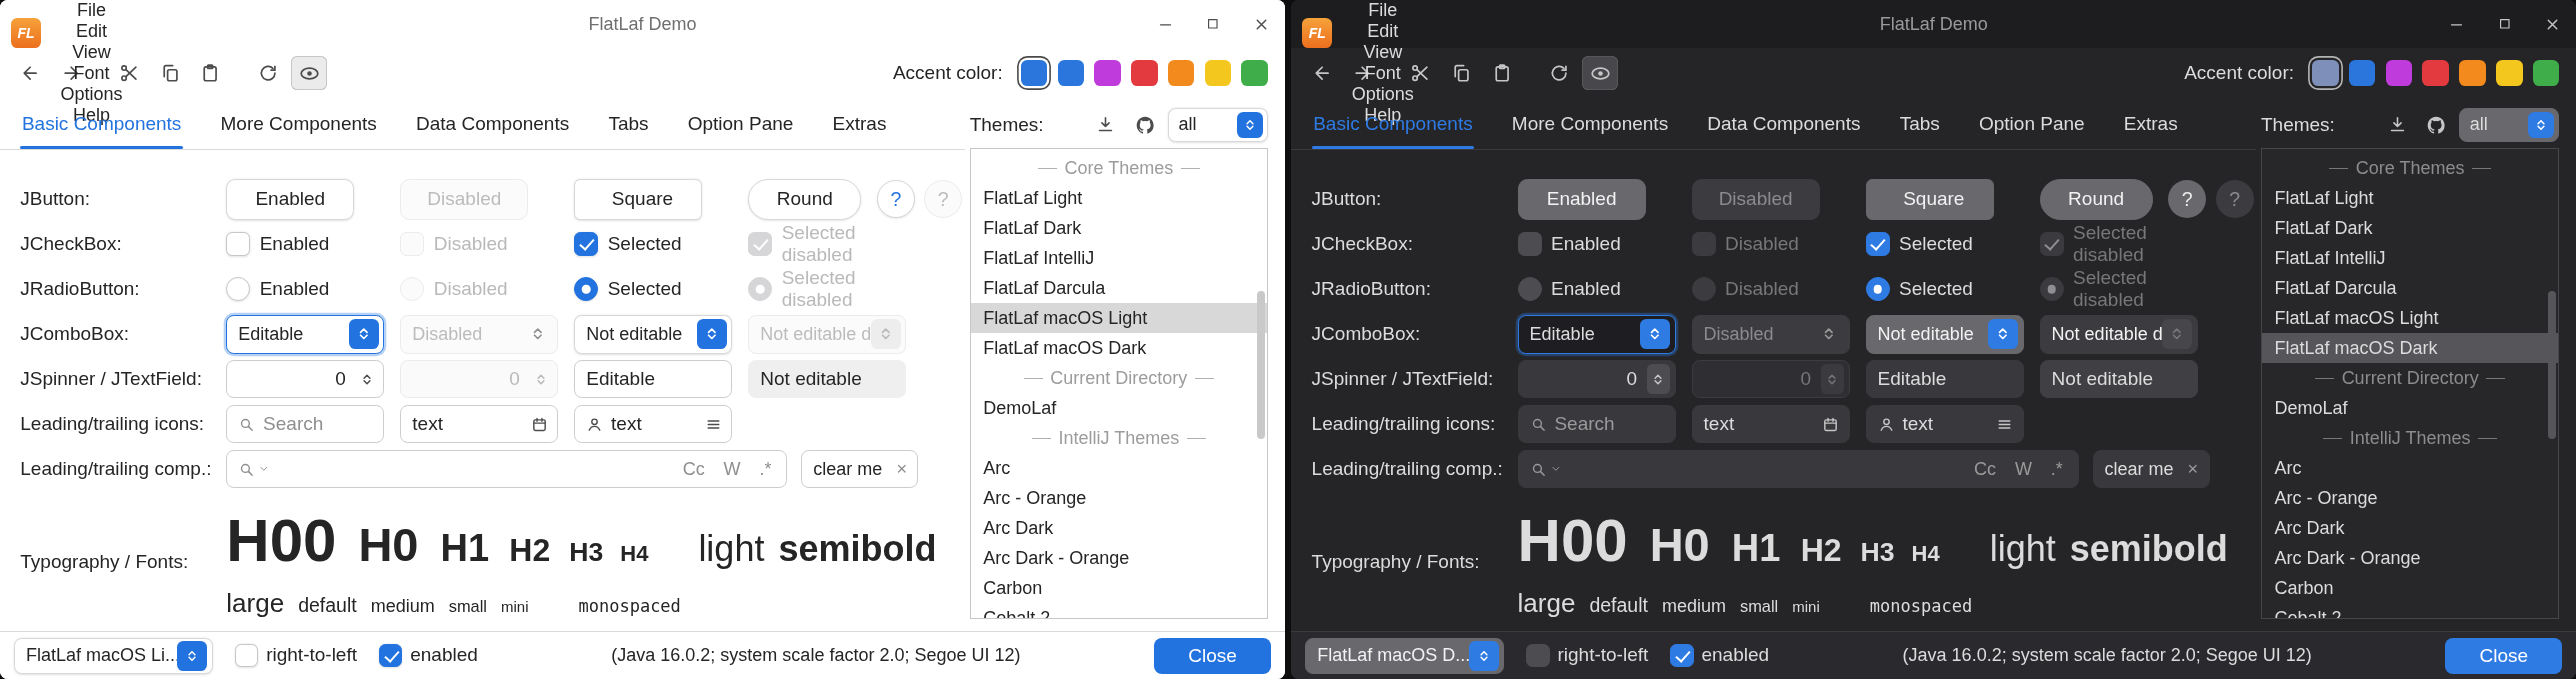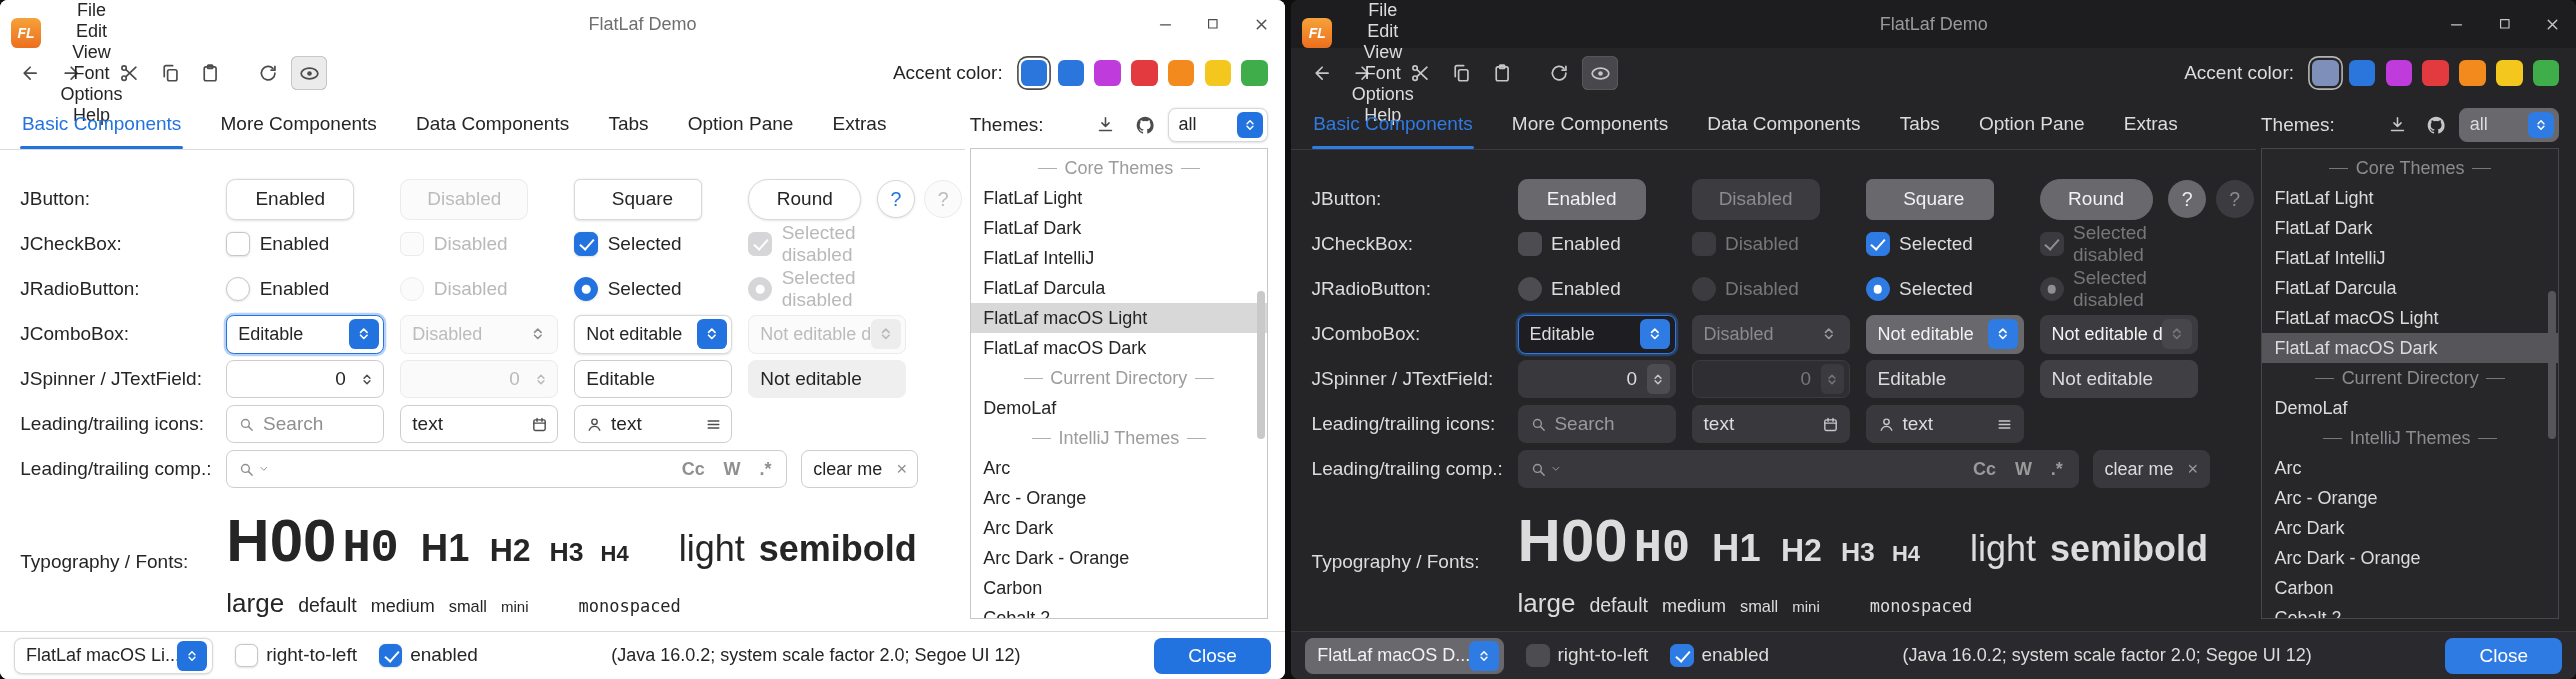--- a/index.html
+++ b/index.html
@@ -140,31 +140,31 @@
 
   
   .textfield { width:158px; height:38px; border-radius:7.8px; background:var(--field-bg); border:0.8px solid var(--field-border);
                display:flex; align-items:center; gap:7.8px; padding:0 9.4px 0 11px; font-size:19px; }
   .textfield.noneditable { background:var(--nonedit-bg); border-color:var(--nonedit-bg); }
   .placeholder { color:var(--muted); }
   .f-icon { display:flex; color:var(--icon); }
   .f-icon.muted { color:var(--muted); }
   .f-icon.trailing { margin-left:auto; }
   .f-icon.tiny { margin-left:-4.7px; color:var(--muted); }
-  .comp-field { width:561px;font-weight:bold; }
+  .comp-field { width:561px; }
   .spacer { flex:1; }
   .mini-toggle { color:var(--muted); font-size:18px; padding:0 5.5px; }
   .clear-field { width:117px; margin-left:14px; padding-right:7.8px; font-size:18px; }
   .clear-field .f-icon.trailing { color:var(--muted); }
 
   
   .typo-row { margin-top:14px; height:auto; align-items:center; }
   .typo-line1 { display:flex; align-items:baseline; }
   .h00 { font-size:60px; font-weight:600; }
-  .h0 { font-size:47px; font-weight:600; margin-left:6px;font-family:Liberation Mono, monospace; }
+  .h0 { font-size:47px; font-weight:600; margin-left:22px; }
   .h1 { font-size:38px; font-weight:600; margin-left:22px; }
   .h2 { font-size:32px; font-weight:600; margin-left:20.3px; }
   .h3 { font-size:26.6px; font-weight:600; margin-left:19px; }
   .h4 { font-size:22px; font-weight:700; margin-left:17px; }
   .w-light { font-size:36px; font-weight:400; margin-left:50px; }
   .w-semibold { font-size:36px; font-weight:600; margin-left:14px; }
   .typo-line2 { display:flex; align-items:baseline; margin-top:4.7px; }
   .t-large { font-size:26px; }
   .t-default { font-size:19.5px; margin-left:14px; }
   .t-medium { font-size:18px; margin-left:14px;margin-top:17px; }

